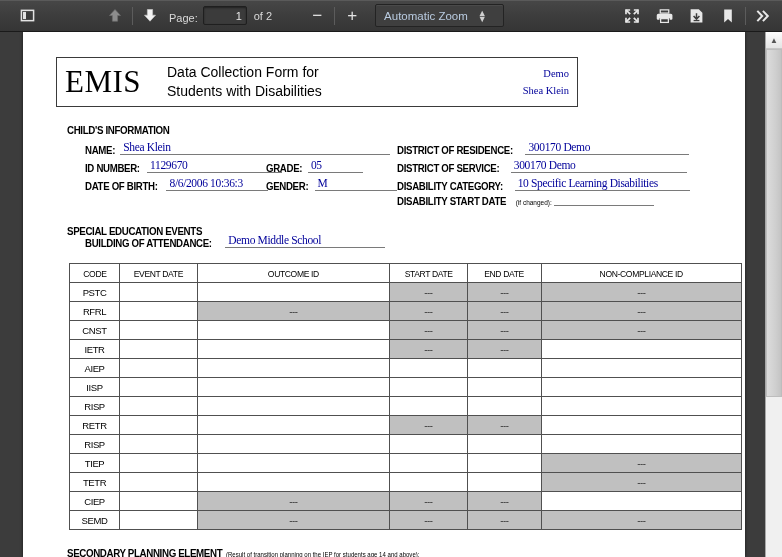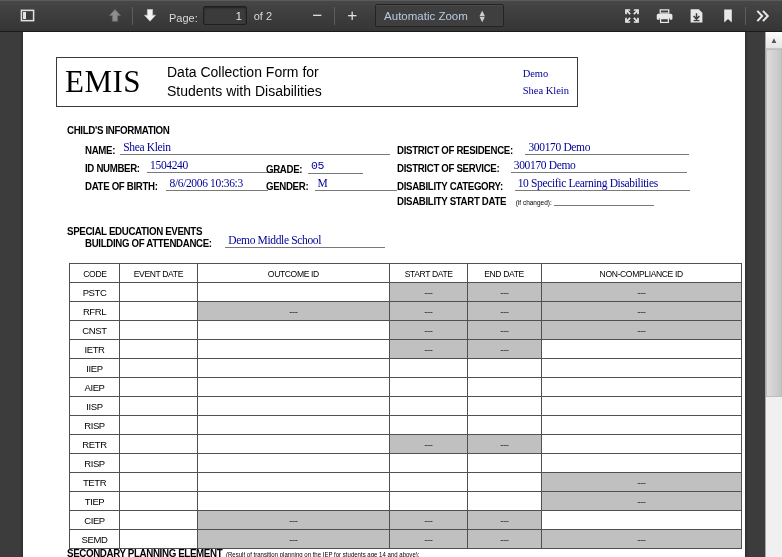--- a/index.html
+++ b/index.html
@@ -158,20 +158,21 @@
   #title-lines {
     position: absolute;
     left: 110px; top: 5px;
     font-size: 14px;
     line-height: 19px;
     font-family: "Liberation Sans", sans-serif;
   }
   #corner-right {
     position: absolute;
     right: 8px; top: 7px;
+    text-align: right;
     color: #00009a;
     font-family: "Liberation Serif", serif;
     font-size: 10.5px;
     line-height: 17px;
   }
 
   
   .sec-head {
     position: absolute;
     font-size: 10.5px;
@@ -366,25 +367,25 @@
 
     <div class="sec-head" style="left:44px; top:92px;">CHILD'S INFORMATION</div>
 
     <div class="fld" style="left:62px; top:109px;">
       <span class="lab">NAME:</span>
       <span class="val" style="width:270px;">Shea Klein</span>
     </div>
 
     <div class="fld" style="left:62px; top:127px;">
       <span class="lab">ID NUMBER:</span>
-      <span class="val" style="width:135px;">1504240</span>
+      <span class="val" style="width:135px;">1129670</span>
     </div>
     <div class="fld" style="left:243px; top:127px;">
       <span class="lab">GRADE:</span>
-      <span class="val" style="width:55px;font-family:Liberation Mono, monospace;">05</span>
+      <span class="val" style="width:55px;">05</span>
     </div>
 
     <div class="fld" style="left:62px; top:145px;">
       <span class="lab">DATE OF BIRTH:</span>
       <span class="val" style="width:102px;">8/6/2006 10:36:3</span>
     </div>
     <div class="fld" style="left:243px; top:145px;">
       <span class="lab">GENDER:</span>
       <span class="val" style="width:82px;">M</span>
     </div>
@@ -459,28 +460,20 @@
           </tr>
           <tr>
             <td class="code">IETR</td>
             <td></td>
             <td></td>
             <td class=" shaded">---</td>
             <td class=" shaded">---</td>
             <td></td>
           </tr>
           <tr>
-            <td class="code">IIEP</td>
-            <td></td>
-            <td></td>
-            <td></td>
-            <td></td>
-            <td></td>
-          </tr>
-          <tr>
             <td class="code">AIEP</td>
             <td></td>
             <td></td>
             <td></td>
             <td></td>
             <td></td>
           </tr>
           <tr>
             <td class="code">IISP</td>
             <td></td>
@@ -507,29 +500,29 @@
           </tr>
           <tr>
             <td class="code">RISP</td>
             <td></td>
             <td></td>
             <td></td>
             <td></td>
             <td></td>
           </tr>
           <tr>
+            <td class="code">TIEP</td>
+            <td></td>
+            <td></td>
+            <td></td>
+            <td></td>
+            <td class=" shaded">---</td>
+          </tr>
+          <tr>
             <td class="code">TETR</td>
-            <td></td>
-            <td></td>
-            <td></td>
-            <td></td>
-            <td class=" shaded">---</td>
-          </tr>
-          <tr>
-            <td class="code">TIEP</td>
             <td></td>
             <td></td>
             <td></td>
             <td></td>
             <td class=" shaded">---</td>
           </tr>
           <tr>
             <td class="code">CIEP</td>
             <td></td>
             <td class=" shaded">---</td>

